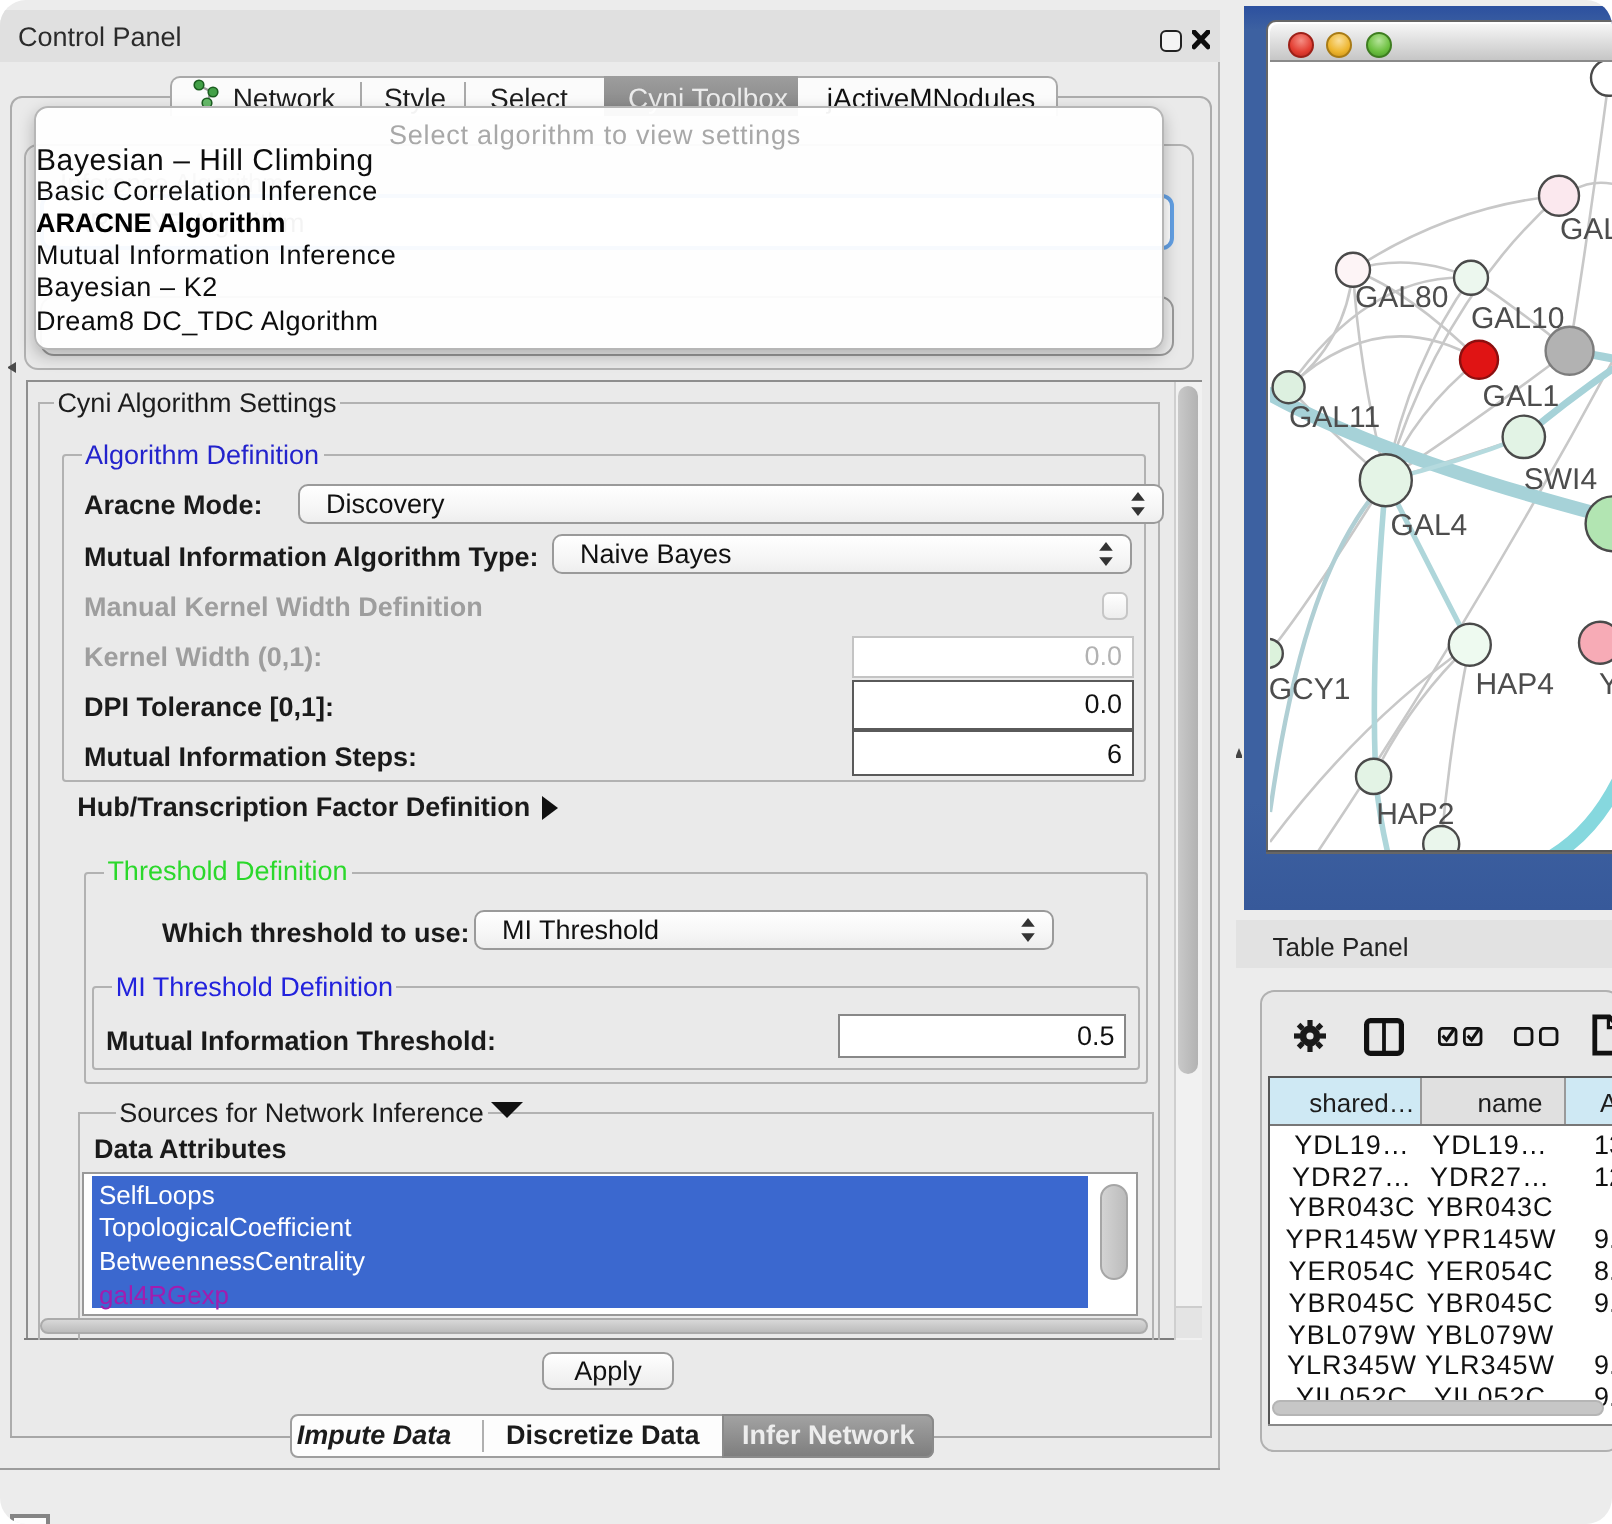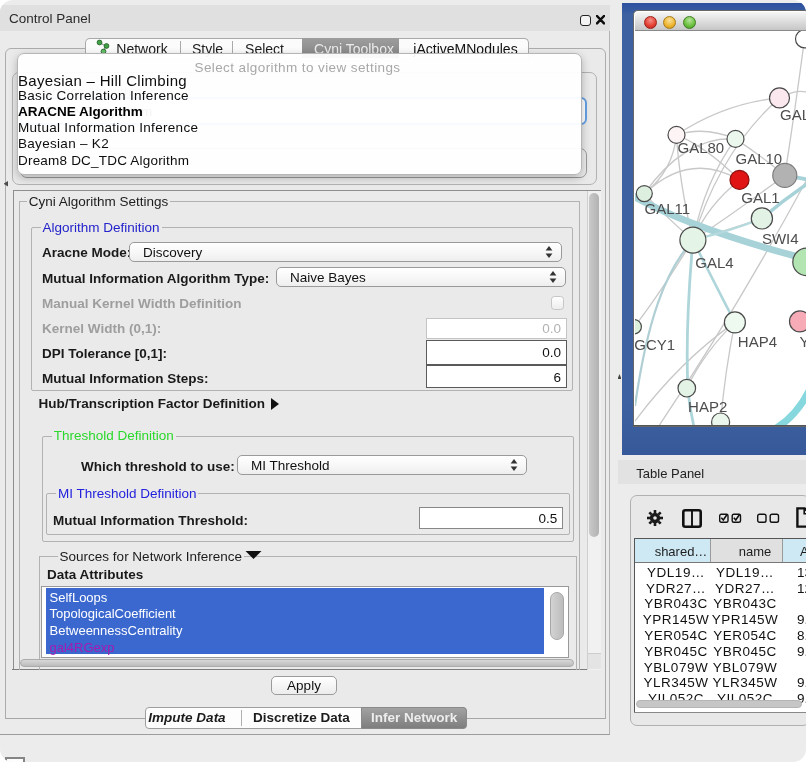--- a/index.html
+++ b/index.html
@@ -76,21 +76,21 @@
   <div class="abs" style="left:589px;top:192.5px;width:9.5px;height:344px;background:linear-gradient(90deg,#c9c9c9,#b2b2b2);border-radius:5px;"></div>
   <div class="abs" style="left:587.5px;top:653px;width:13px;height:16px;background:#e4e4e4;border-top:1px solid #cdcdcd;box-sizing:border-box;"></div>
 
   <div class="abs" style="left:18.7px;top:200.6px;width:561.3px;height:469px;border:1px solid #b2b2b2;border-bottom:none;box-sizing:border-box;"></div>
   <div class="gtitle" style="left:26.7px;top:193.5px;color:#1c1c1c;">Cyni Algorithm Settings</div>
 
   <div class="group" style="left:31.2px;top:226.9px;width:542.3px;height:164px;"></div>
   <div class="gtitle" style="left:40.5px;top:220px;color:#2323cc;">Algorithm Definition</div>
 
   <div class="lbl b abs" style="left:42px;top:245px;">Aracne Mode:</div>
-  <div class="combo" style="left:129px;top:242px;width:432.5px;height:19.5px;">
+  <div class="combo" style="left:149px;top:242px;width:432.5px;height:19.5px;">
     <span class="ct">Discovery</span>
     <svg class="carr" viewBox="0 0 8 12">
         <path d="M4 0 L7.4 4.4 H0.6 Z" fill="#333"></path>
         <path d="M4 12 L7.4 7.6 H0.6 Z" fill="#333"></path>
       </svg>
   </div>
   <div class="lbl b abs" style="left:42px;top:270.5px;">Mutual Information Algorithm Type:</div>
   <div class="combo" style="left:276px;top:267.4px;width:290px;height:19.5px;">
     <span class="ct">Naive Bayes</span>
     <svg class="carr" viewBox="0 0 8 12">

